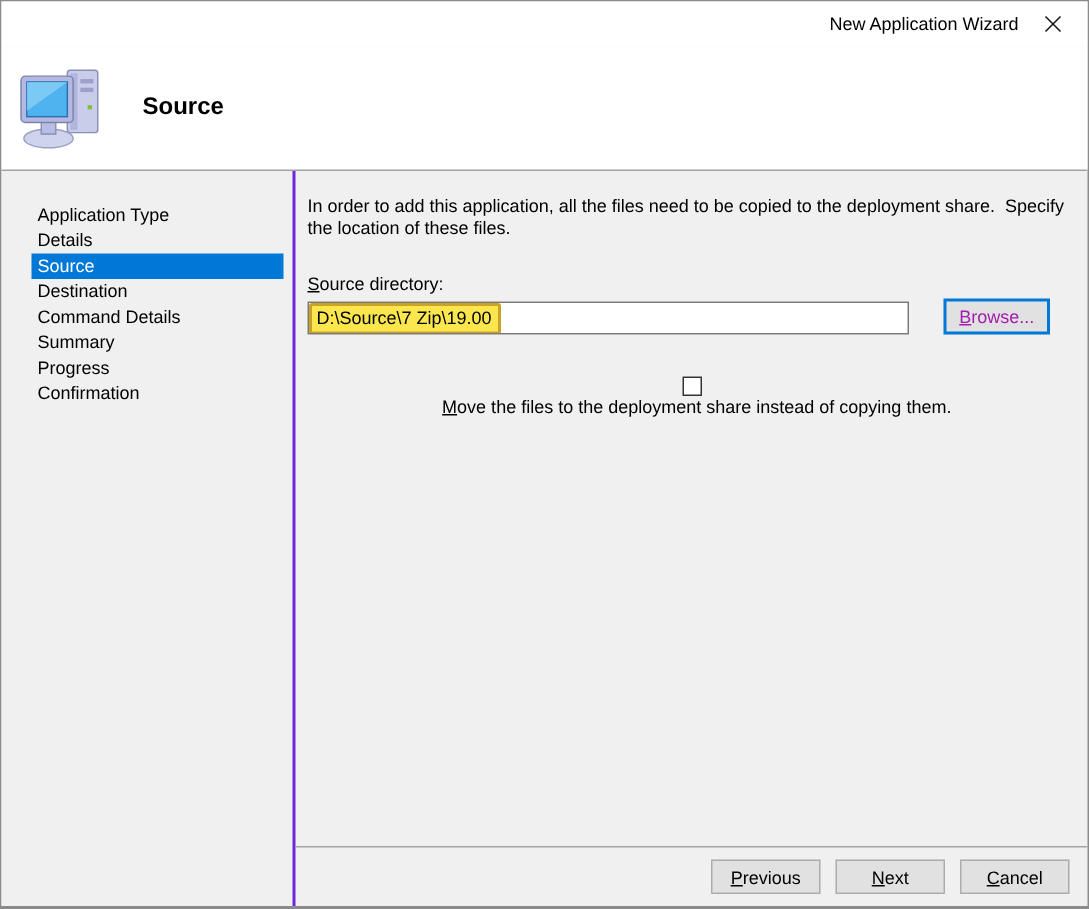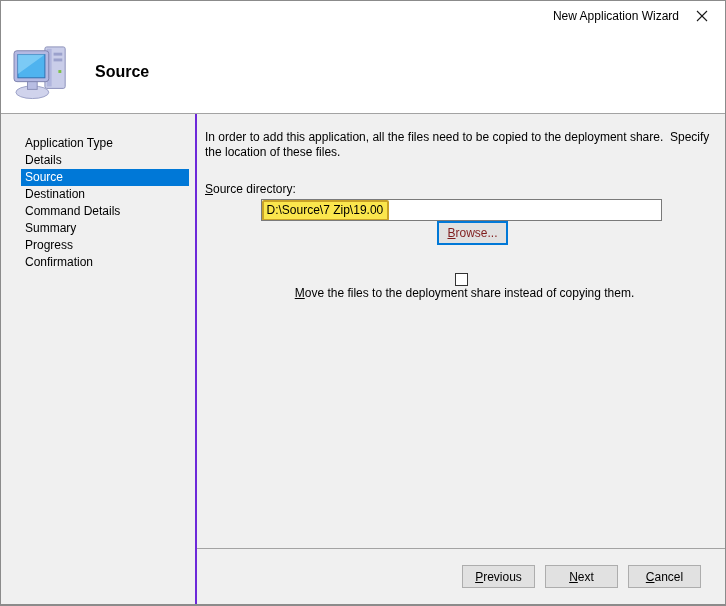--- a/index.html
+++ b/index.html
@@ -50,21 +50,21 @@
     white-space: nowrap;
   }
   .side-item.selected { background: #0078d7; color: #ffffff; }
 
   .content { flex: 1; display: flex; flex-direction: column; min-width: 0; }
   .content-body { flex: 1; padding: 16px 8px 0 8px; }
 
   .instruction { line-height: 15px; white-space: pre-wrap; margin-bottom: 22px; }
 
   .field-label { margin-bottom: 3px; }
-  .input-row { display: flex; align-items: center; flex-direction: column; }
+  .input-row { display: flex; align-items: flex-end; }
   .text-input {
     width: 401px; height: 22px;
     background: #ffffff; border: 1px solid #7a7a7a;
     display: flex; align-items: center;
     overflow: hidden;
   }
   .highlight {
     display: inline-block;
     background: #fbe64d;
     border: 2px solid #c9a227;
@@ -72,39 +72,39 @@
     padding: 0 4px 1px 3px;
     line-height: 16px;
     white-space: nowrap;
   }
   .browse-btn {
     margin-left: 23px;
     width: 71px; height: 24px;
     background: #e1e1e1;
     border: 2px solid #0078d7;
     font-family: "Liberation Sans", "DejaVu Sans", sans-serif;
-    font-size: 12px; color: #7f1d1d;
+    font-size: 12px; color: #a21caf;
     display: flex; align-items: center; justify-content: center;
   }
 
   .checkbox-row { margin-top: 28px; display: flex; align-items: center; flex-direction: column; }
   .checkbox {
     width: 13px; height: 13px;
     background: #ffffff; border: 1px solid #333333;
     flex: 0 0 auto;
   }
   .checkbox-label { margin-left: 7px; }
 
   
   .footer {
     flex: 0 0 auto;
     border-top: 1px solid #a3a3a3;
-    height: 56px;
+    height: 40px;
     display: flex; align-items: center; justify-content: flex-end;
-    padding-right: 24px;
+    padding-right: 12px;
   }
   .footer-btn {
     width: 73px; height: 23px;
     background: #e1e1e1; border: 1px solid #adadad;
     font-family: "Liberation Sans", "DejaVu Sans", sans-serif;
     font-size: 12px; color: #000;
     margin-left: 10px;
     display: flex; align-items: center; justify-content: center;
   }
   .mn { text-decoration: underline; }

